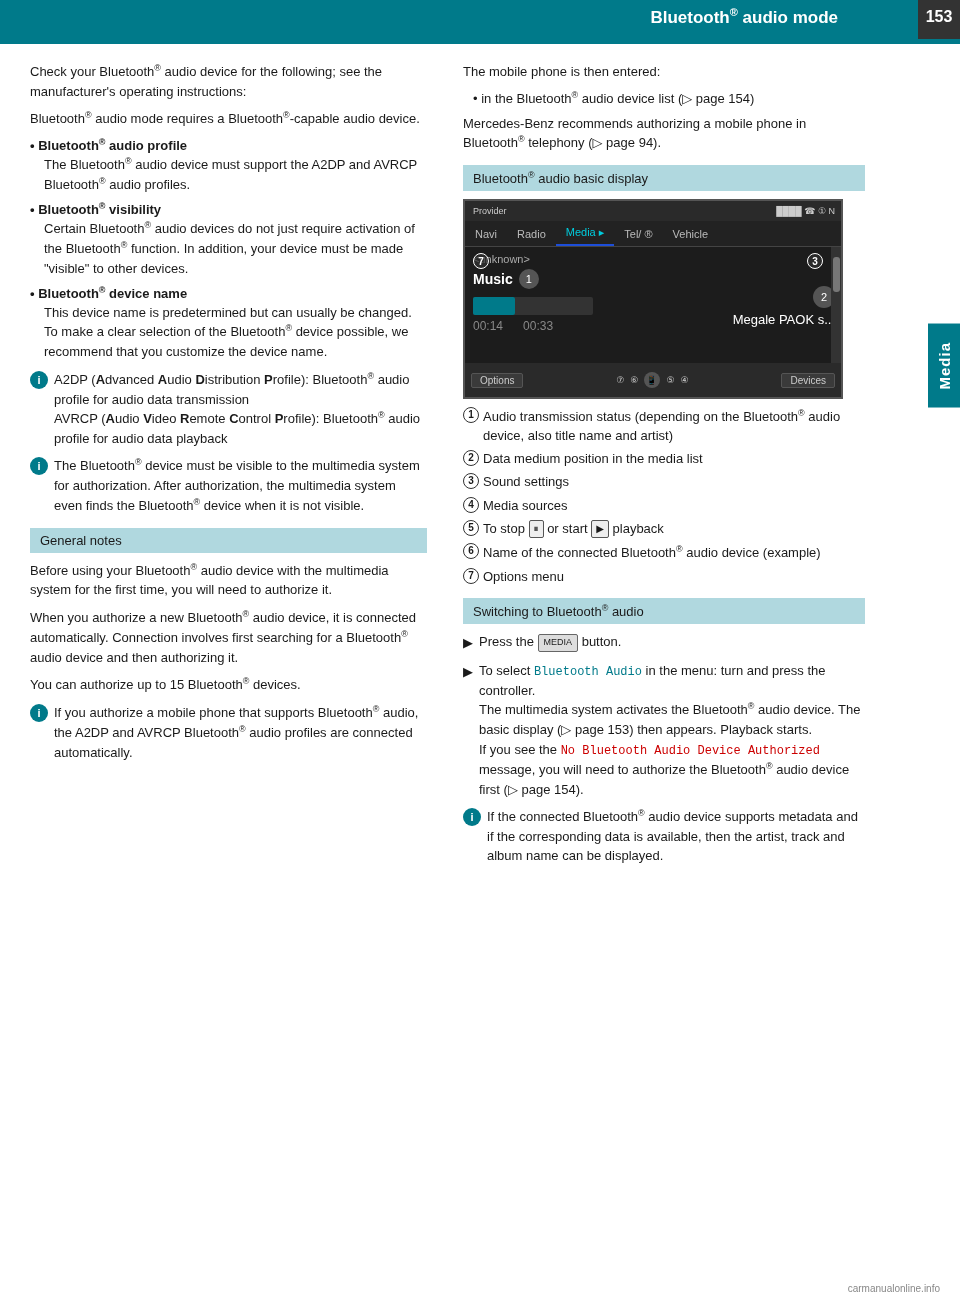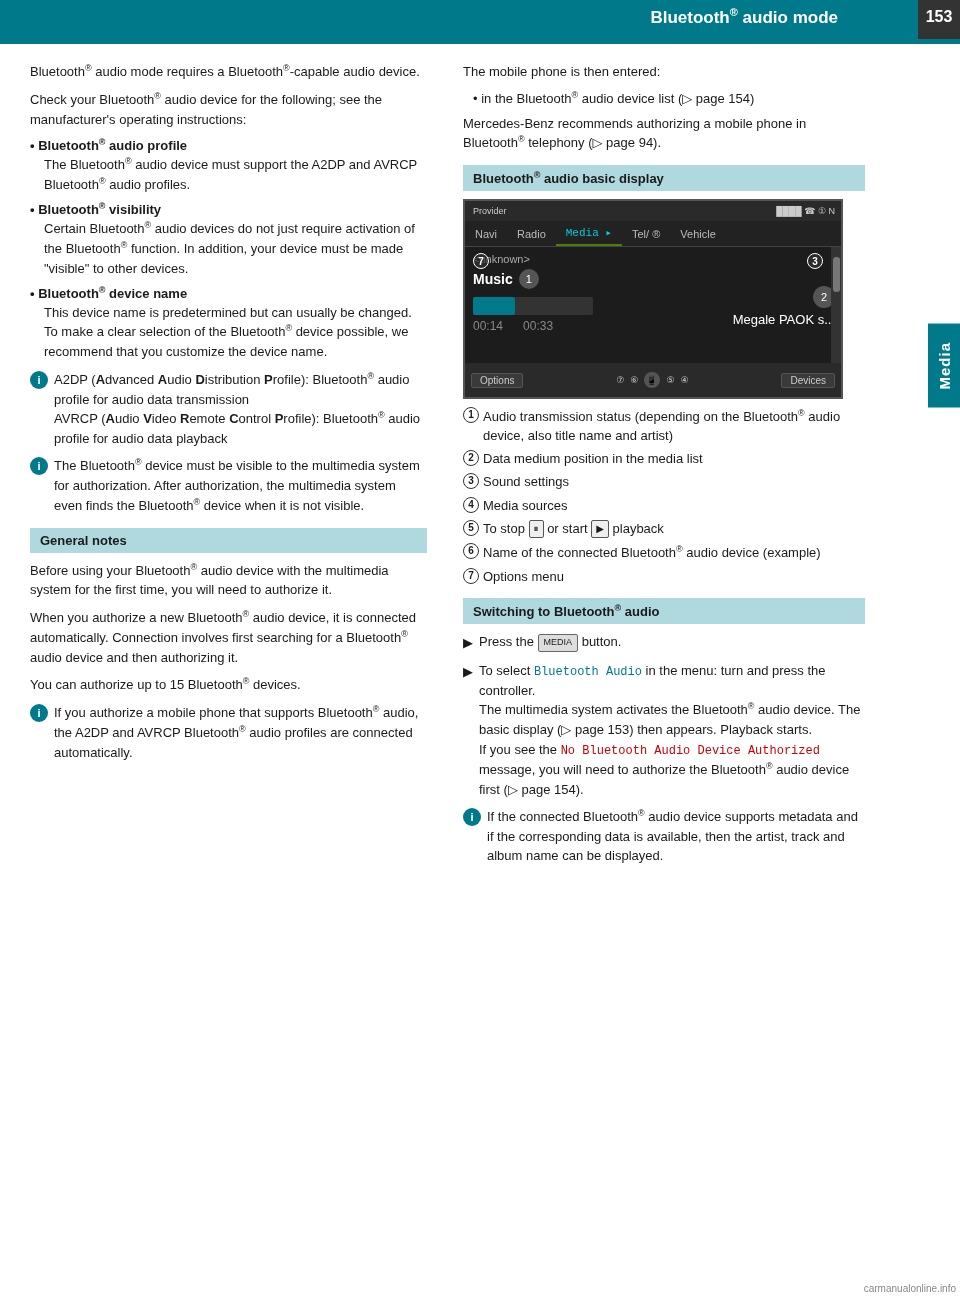--- a/index.html
+++ b/index.html
@@ -133,21 +133,21 @@
     .info-text {
       line-height: 1.5;
       font-size: 13px;
     }
     .info-text b { font-weight: bold; }
 
     
     .section-header {
       background: #b0d8df;
       color: #1a1a1a;
-      font-weight: bold;
+      font-weight: normal;
       font-size: 13px;
       padding: 5px 10px;
       margin: 12px 0 8px 0;
     }
     
     .circle-num {
       display: inline-flex;
       align-items: center;
       justify-content: center;
       width: 16px;
@@ -249,22 +249,21 @@
     }
     .di-nav-item {
       color: #bbb;
       font-size: 11px;
       padding: 0 10px;
       display: flex;
       align-items: center;
     }
     .di-nav-item.sel {
       color: #00ccdd;
-      border-bottom: 2px solid #4d7c0f;
-      font-family: Liberation Mono, monospace;
+      border-bottom: 2px solid #1d4ed8;
     }
     .di-body {
       display: flex;
       height: 118px;
       position: relative;
     }
     .di-left {
       width: 170px;
       padding: 6px 8px;
       display: flex;
@@ -368,21 +367,21 @@
       border: 1.5px solid #fff;
       display: flex;
       align-items: center;
       justify-content: center;
       background: rgba(50,50,50,0.7);
     }
 
     .watermark {
       position: fixed;
       bottom: 8px;
-      right: 4px;
+      right: 20px;
       color: #888;
       font-size: 10px;
     }
   </style>
 </head>
 <body>
 
 <div class="header-bar">
   <div style="width:30px;"></div>
   <div class="header-title">
@@ -393,24 +392,24 @@
 
 <div class="page-wrapper">
 
   <div class="side-tab">Media</div>
 
   <div class="main-content">
 
     <div class="left-col">
 
       <p>
-        Bluetooth<sup>®</sup> audio mode requires a Bluetooth<sup>®</sup>-capable audio device.
+        Check your Bluetooth<sup>®</sup> audio device for the following; see the manufacturer's operating instructions:
       </p>
       <p>
-        Check your Bluetooth<sup>®</sup> audio device for the following; see the manufacturer's operating instructions:
+        Bluetooth<sup>®</sup> audio mode requires a Bluetooth<sup>®</sup>-capable audio device.
       </p>
 
       <div class="bullet-section">
         <div class="bullet-item">
           <div class="bullet-label">Bluetooth<sup>®</sup> audio profile</div>
           <div class="bullet-desc">The Bluetooth<sup>®</sup> audio device must support the A2DP and AVRCP Bluetooth<sup>®</sup> audio profiles.</div>
         </div>
         <div class="bullet-item">
           <div class="bullet-label">Bluetooth<sup>®</sup> visibility</div>
           <div class="bullet-desc">Certain Bluetooth<sup>®</sup> audio devices do not just require activation of the Bluetooth<sup>®</sup> function. In addition, your device must be made "visible" to other devices.</div>

